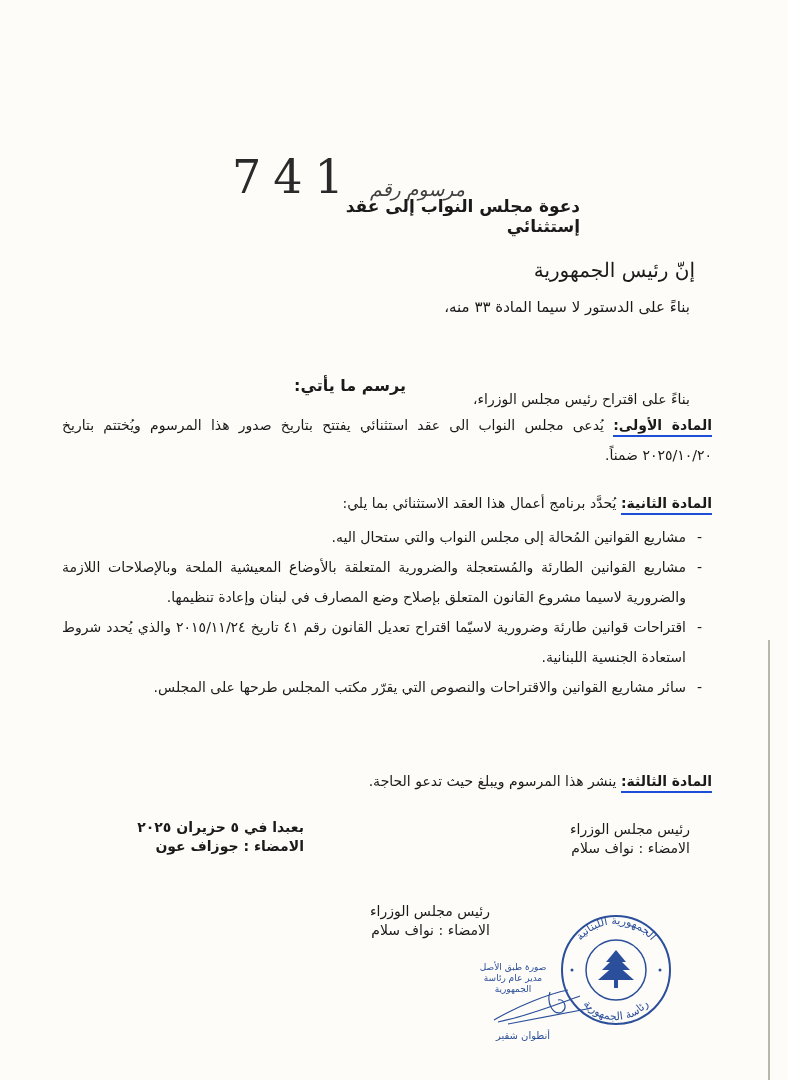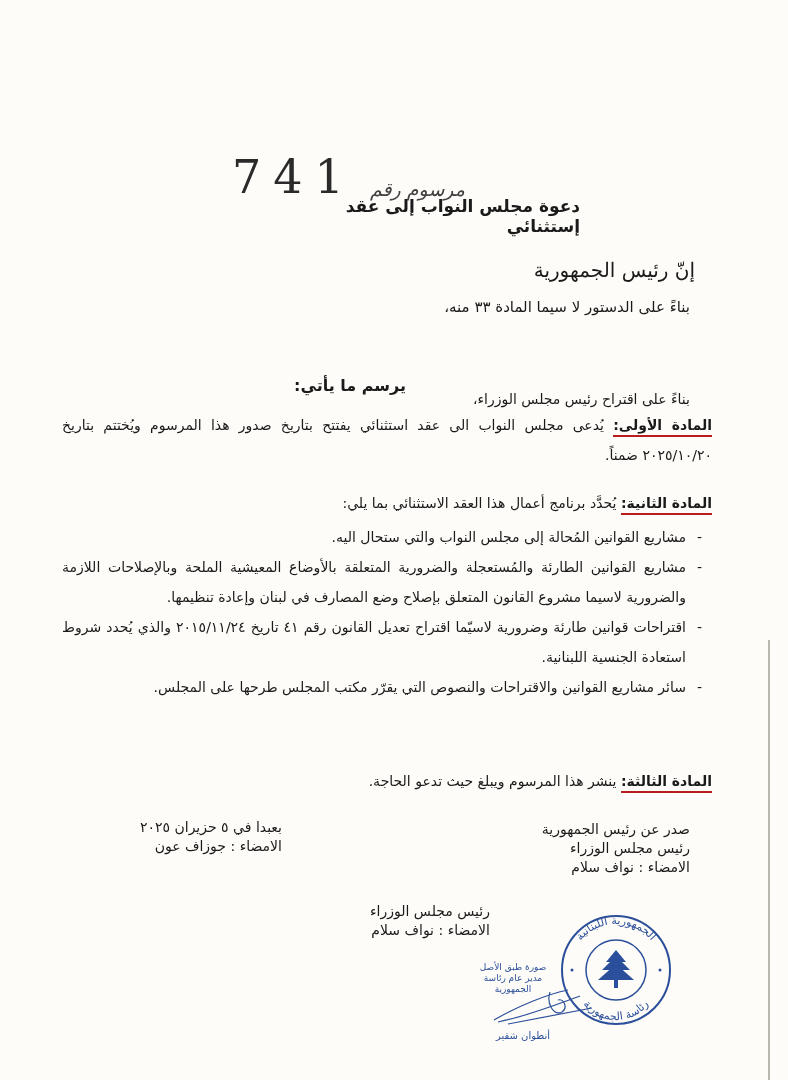--- a/index.html
+++ b/index.html
@@ -19,31 +19,31 @@
     .decree-title { top: 196px; left: 280px; width: 300px; text-align: right; font-size: 17px; font-weight: bold; }
 
     .president-heading { top: 258px; left: 350px; width: 345px; text-align: right; font-family: "DejaVu Serif", serif; font-size: 20px; }
     .basis-constitution { top: 298px; left: 250px; width: 440px; text-align: right; font-size: 15px; }
     .basis-proposal { top: 351px; left: 250px; width: 440px; text-align: right; font-size: 14px; margin-top: 40px; }
 
     .decree-heading { top: 376px; left: 240px; width: 220px; text-align: center; font-size: 16px; font-weight: bold; }
 
     
     .article { position: absolute; left: 62px; width: 650px; direction: rtl; text-align: justify; font-size: 14px; line-height: 30px; }
-    .article-label { font-weight: bold; border-bottom: 2px solid #b91c1c; padding-bottom: 2px; }
+    .article-label { font-weight: bold; border-bottom: 2px solid #1d4ed8; padding-bottom: 2px; }
     .article-1 { top: 410px; }
     .article-2 { top: 488px; }
     .article-3 { top: 766px; }
     .bullets { list-style: none; margin: 4px 0 0 0; padding: 0 26px 0 0; }
     .bullets li { position: relative; line-height: 30px; text-align: justify; }
     .bullets li::before { content: "-"; position: absolute; right: -16px; }
 
     
     .sig-block { position: absolute; direction: rtl; font-size: 14px; line-height: 19px; text-align: right; }
-    .sig-left { top: 818px; left: 112px; width: 170px; }
+    .sig-left { top: 818px; left: 134px; width: 170px; font-weight: bold; }
     .sig-right { top: 820px; left: 480px; width: 210px; }
     .sig-pm { top: 902px; left: 300px; width: 190px; }
 
     
     .stamp { top: 912px; left: 556px; width: 120px; height: 115px; }
     .copy-note { top: 962px; left: 468px; width: 90px; text-align: center; font-size: 9px; line-height: 11px; color: #2b4f9a; direction: rtl; }
     .signature-scribble { top: 986px; left: 488px; width: 110px; height: 42px; }
     .signer-name { top: 1030px; left: 488px; width: 70px; text-align: center; font-size: 10px; color: #2b4f9a; }
   </style>
 </head>
@@ -84,21 +84,20 @@
   <span class="article-label">المادة الثالثة:</span>
   <span>ينشر هذا المرسوم ويبلغ حيث تدعو الحاجة.</span>
 </div>
 
 <div class="sig-block sig-left">
   <div>بعبدا في ٥ حزيران ٢٠٢٥</div>
   <div>الامضاء : جوزاف عون</div>
 </div>
 
 <div class="sig-block sig-right">
-  <div>صدر عن رئيس الجمهورية</div>
   <div>رئيس مجلس الوزراء</div>
   <div>الامضاء : نواف سلام</div>
 </div>
 
 <div class="sig-block sig-pm">
   <div>رئيس مجلس الوزراء</div>
   <div>الامضاء : نواف سلام</div>
 </div>
 
 <div class="abs copy-note">

